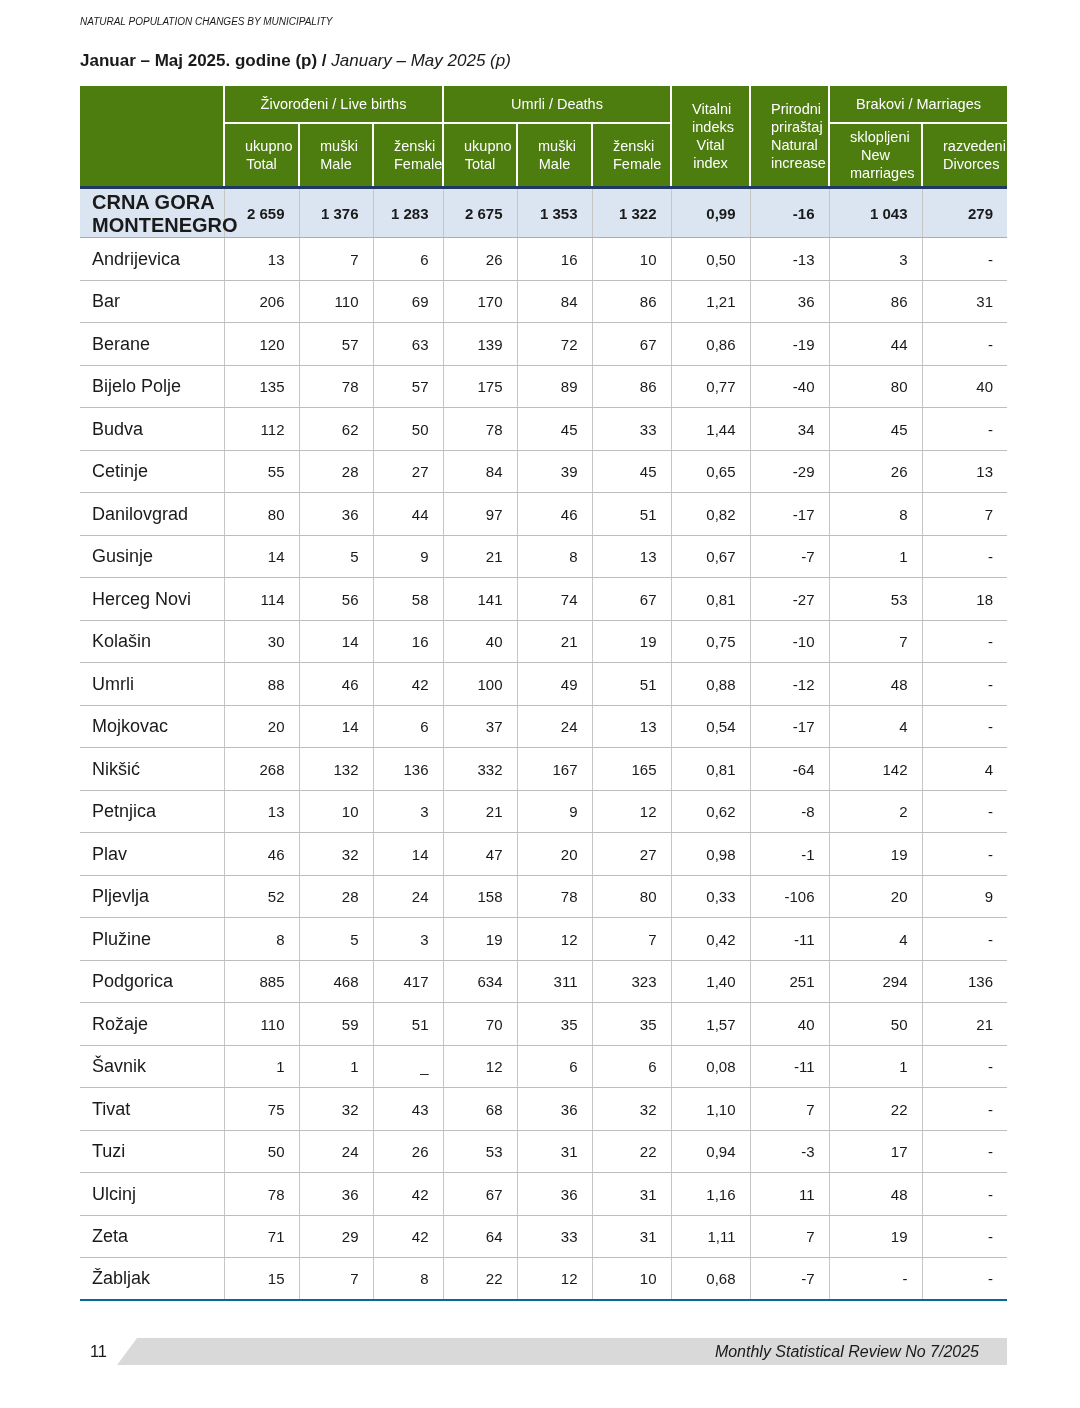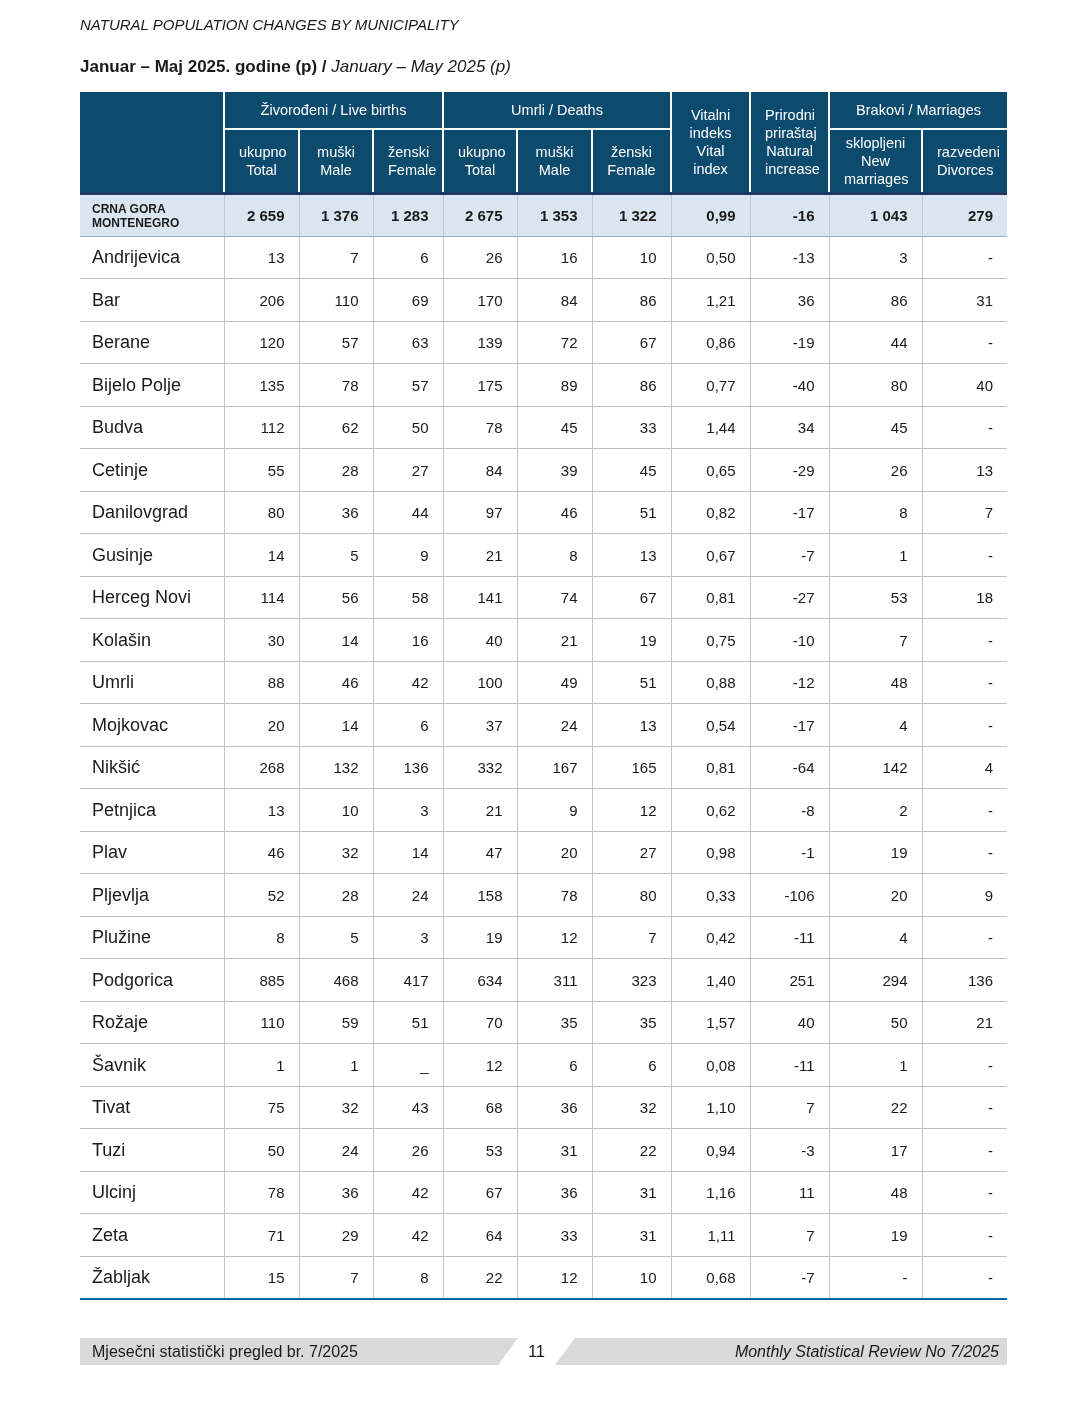--- a/index.html
+++ b/index.html
@@ -3,58 +3,58 @@
 <meta charset="utf-8">
 <style>
   * { margin:0; padding:0; box-sizing:border-box; }
   html,body { width:1080px; height:1408px; background:#ffffff;
     font-family:"Liberation Sans", sans-serif; color:#1a1a1a; }
   .page { position:relative; width:1080px; height:1408px; overflow:hidden; }
   .content { position:absolute; left:80px; top:12px; width:927px; }
 
   
   .title-sr { font-size:16.5px; font-weight:bold; letter-spacing:.2px; }
-  .title-en { font-size:15px; font-style:italic; margin-top:4px; }
+  .title-en { font-size:10px; font-style:italic; margin-top:4px; }
   .period-line { font-size:17px; margin-top:24px; }
   .period-sr { font-weight:bold; }
   .period-sep { font-weight:bold; }
   .period-en { font-style:italic; font-weight:normal; }
 
   
   table { border-collapse:collapse; table-layout:fixed; width:927px; margin-top:15px; }
-  thead th { background:#0c4a6e; color:#ffffff; font-weight:normal; font-size:14.5px;
+  thead th { background:#4d7c0f; color:#ffffff; font-weight:normal; font-size:14.5px;
     text-align:center; vertical-align:middle; white-space:pre-line; line-height:1.25;
-    border:2px solid #ffffff; padding:4px 14px; }
+    border:2px solid #ffffff; padding:4px 20px; }
   thead tr.group-row th { height:37px; }
   thead tr.sub-row th { height:56px; }
   thead th:first-child { border-left:none; }
   thead th:last-child { border-right:none; }
   thead tr:first-child th { border-top:none; }
 
   tbody td { font-size:15px; height:42.5px; border-right:1px solid #c6c6c6;
     border-bottom:1px solid #bdbdbd; background:#ffffff; }
   tbody td:last-child { border-right:none; }
   td.muni { font-size:18px; text-align:left; padding-left:12px; }
   td.num { text-align:right; padding-right:14px; }
 
   tr.total-row td { background:#dbe5f1; font-weight:bold; border-top:3px solid #1f3864;
     border-bottom:1px solid #9fb0c4; }
-  tr.total-row td.muni { font-size:12px; line-height:1.15; padding-top:2px; white-space:pre-line; }
+  tr.total-row td.muni { font-size:20px; line-height:1.15; padding-top:2px; white-space:pre-line; }
   tbody tr:last-child td { border-bottom:2px solid #0369a1; }
 
   
   .footer { position:absolute; left:80px; top:1338px; width:927px; height:27px;
     display:flex; align-items:stretch; }
   .footer-bar { background:#d9d9d9; display:flex; align-items:center; }
   .footer-left { width:438px; clip-path:polygon(0 0, 100% 0, calc(100% - 20px) 100%, 0 100%);
     padding-left:12px; font-size:16px; }
   .footer-page { width:37px; display:flex; align-items:center; justify-content:center;
     font-size:16.5px; }
   .footer-right { flex:1; clip-path:polygon(20px 0, 100% 0, 100% 100%, 0 100%);
-    justify-content:flex-end; padding-right:8px; font-size:16px; font-style:italic; }
+    justify-content:flex-end; padding-right:28px; font-size:16px; font-style:italic; }
 </style>
 </head>
 <body>
 
 <div class="page">
   <div class="content">
 
     <div class="title-en">NATURAL POPULATION CHANGES BY MUNICIPALITY</div>
     <div class="period-line">
       <span class="period-sr">Januar – Maj 2025. godine (p)</span><span class="period-sep"> / </span><span class="period-en">January – May 2025 (p)</span>
@@ -447,17 +447,16 @@
             <td class="num">0,68</td>
             <td class="num">-7</td>
             <td class="num">-</td>
             <td class="num">-</td>
           </tr>
         </tbody>
     </table>
   </div>
 
   <div class="footer">
-    <div class="footer-bar footer-left">Mjesečni statistički pregled br. 7/2025</div>
     <div class="footer-page">11</div>
     <div class="footer-bar footer-right">Monthly Statistical Review No 7/2025</div>
   </div>
 </div>
 
 </body></html>

